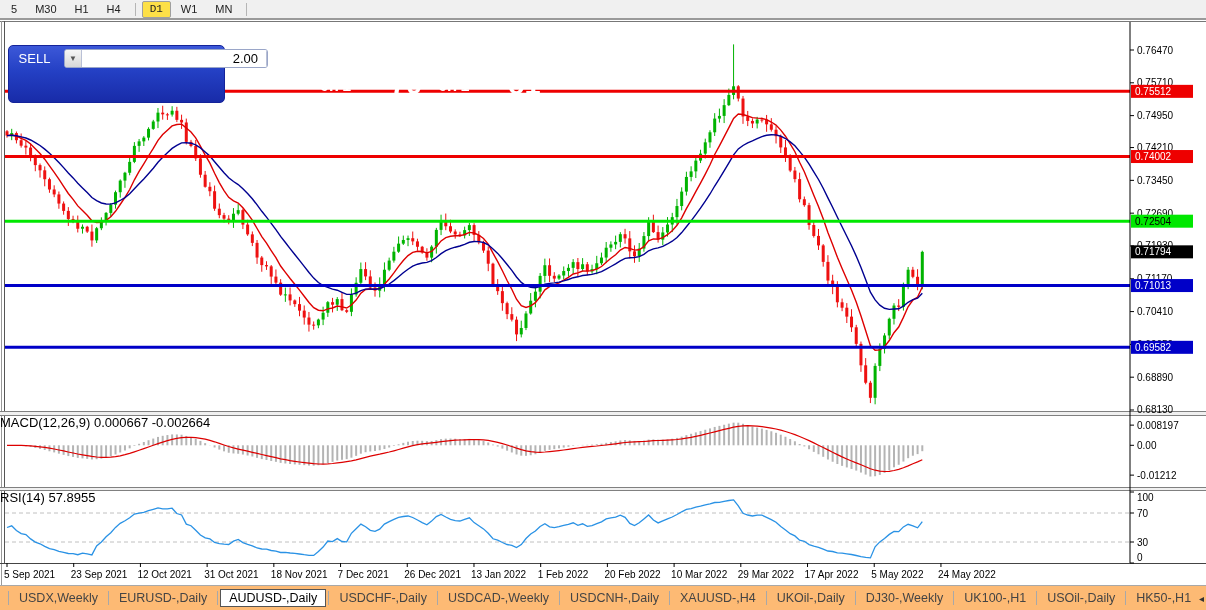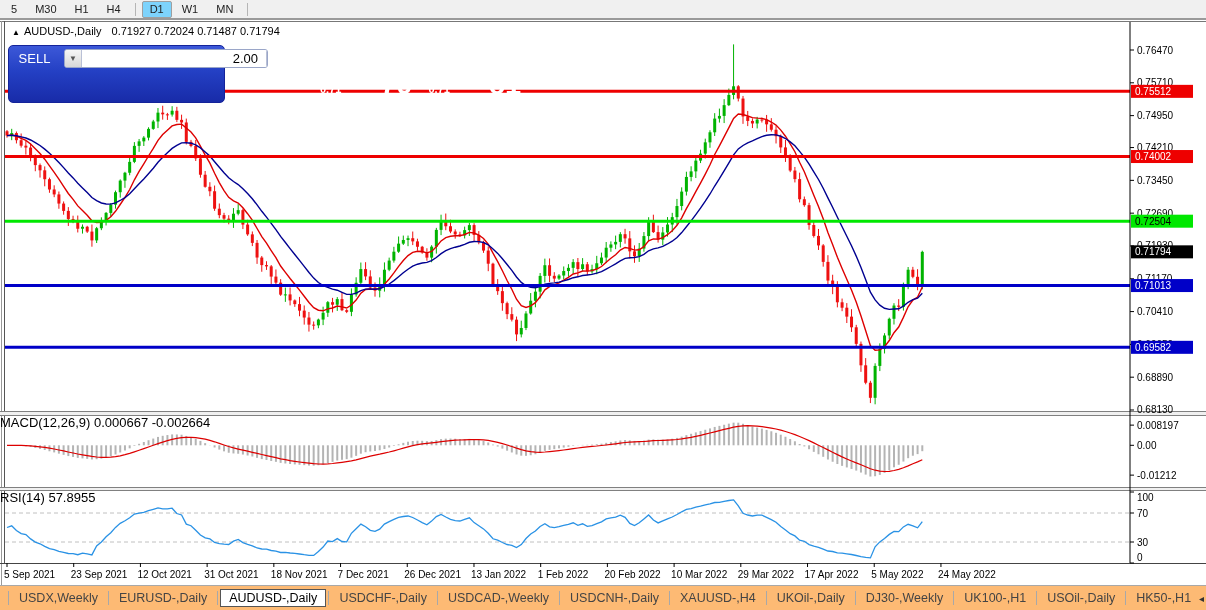--- a/index.html
+++ b/index.html
@@ -6,21 +6,21 @@
   *{box-sizing:border-box;}
   .stage{position:relative;width:1206px;height:610px;background:#fff;overflow:hidden;
          font-family:"Liberation Sans",sans-serif;}
   svg text{font-family:"Liberation Sans",sans-serif;}
 
   
   .toolbar{position:absolute;top:0;left:0;width:1206px;height:20px;background:#f0f0f0;
            border-bottom:2px solid #9a9a9a;display:flex;align-items:center;padding-left:2px;z-index:5;}
   .tfbtn{font-size:11px;color:#222;padding:1px 7px;margin:0 1px;border:1px solid transparent;
          border-radius:2px;cursor:default;line-height:13px;}
-  .tfbtn.active{background:#7dd3fc;border-color:#9f9f9f;}
+  .tfbtn.active{background:#fde047;border-color:#9f9f9f;font-family:Liberation Mono, monospace;}
   .tbdiv{width:1px;height:13px;background:#b5b5b5;margin:0 5px;}
 
   
   .chart-title{position:absolute;top:25px;left:12px;font-size:11px;color:#000;z-index:4;}
   .chart-title .arr{font-size:8px;margin-right:4px;}
   .chart-title .sym{margin-right:10px;}
   .ind-label{position:absolute;left:0;font-size:13px;color:#000;z-index:4;}
 
   
   .trade{position:absolute;top:45px;left:8px;width:217px;height:58px;z-index:6;
@@ -32,21 +32,21 @@
   .stepper{flex:1;display:flex;align-items:stretch;height:19px;margin:0 7px;
            background:#e8eaf0;border:1px solid #9aa6c8;border-radius:3px;overflow:hidden;}
   .step-btn{width:16px;background:linear-gradient(#f6f6f6,#d8d8d8);border:0;color:#555;
             font-size:8px;line-height:17px;text-align:center;cursor:pointer;}
   .vol{flex:1;border:0;border-left:1px solid #b9c0d6;border-right:1px solid #b9c0d6;
        font-size:13px;color:#000;text-align:right;padding:0 8px 0 0;background:#fff;outline:none;
        font-family:"Liberation Sans",sans-serif;}
   .trade-row2{display:flex;flex:1;gap:7px;}
   .half{flex:1;border-top:1px solid #fff;display:flex;align-items:flex-end;justify-content:center;
         padding-bottom:2px;cursor:pointer;}
-  .pfx{font-size:11px;font-weight:bold;margin:0 2px 3px 0;}
+  .pfx{font-size:16px;font-weight:bold;margin:0 2px 3px 0;}
   .big{font-size:29px;font-weight:bold;line-height:27px;margin-left:37px;}
   .sup{font-size:14px;font-weight:bold;margin:0 0 12px 1px;}
 
   
   .tabs{position:absolute;left:0;bottom:0;width:1206px;height:25px;background:#fdba74;
         border-top:1px solid #a8a8a8;display:flex;align-items:center;padding:0 4px 0 6px;z-index:5;
         font-size:12.5px;color:#444;}
   .tab{padding:1px 8px;white-space:nowrap;cursor:pointer;}
   .tab.active{background:#fff;border:1px solid #555;color:#000;}
   .tabsep{width:1px;height:14px;background:#a8a8a8;margin:0 2px;flex:0 0 1px;}
@@ -753,23 +753,20 @@
       <div class="tfbtn">M30</div>
       <div class="tfbtn">H1</div>
       <div class="tfbtn">H4</div>
       <div class="tbdiv"></div>
       <div class="tfbtn active">D1</div>
       <div class="tfbtn">W1</div>
       <div class="tfbtn">MN</div>
       <div class="tbdiv"></div>
     </div>
 
-  <div class="chart-title">
-    <span class="arr">▲</span><span class="sym">AUDUSD-,Daily</span><span>0.71927 0.72024 0.71487 0.71794</span>
-  </div>
 
   <div class="trade">
     <div class="trade-row1">
       <div class="tr-btn">SELL</div>
       <div class="stepper">
         <div class="step-btn">▼</div>
         <input class="vol" value="2.00" style="">
 
       </div>
       <div class="tr-btn">BUY</div>

